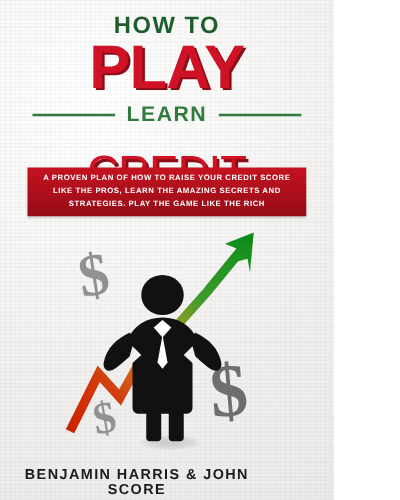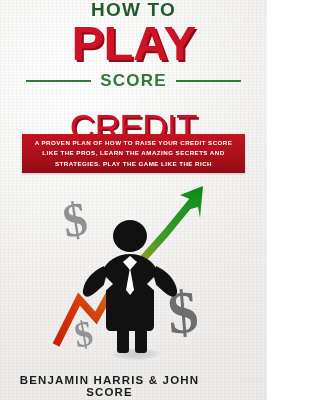--- a/index.html
+++ b/index.html
@@ -24,20 +24,21 @@
 
   
   .title-block {
     position: absolute;
     top: 0;
     left: 0;
     width: 267px;
     text-align: center;
   }
   .howto {
+    margin-top: 11px;
     font-size: 19px;
     font-weight: bold;
     letter-spacing: 1.2px;
     color: #1f5c2e;
     line-height: 1;
   }
   .boost {
     margin-top: 1px;
     font-size: 49px;
     font-weight: bold;
@@ -126,21 +127,21 @@
 </head>
 <body>
 
 <div id="cover">
 
   <div class="title-block">
     <div class="howto">HOW TO</div>
     <div class="boost">PLAY</div>
     <div class="your-row">
       <span class="your-rule"></span>
-      <span class="your-text">SCORE</span>
+      <span class="your-text">LEARN</span>
       <span class="your-rule"></span>
     </div>
     <div class="credit">CREDIT</div>
   </div>
 
   <div class="banner">
     <div class="banner-text">A PROVEN PLAN OF HOW TO RAISE YOUR CREDIT SCORE
 LIKE THE PROS, LEARN THE AMAZING SECRETS AND
 STRATEGIES. PLAY THE GAME LIKE THE RICH</div>
   </div>

